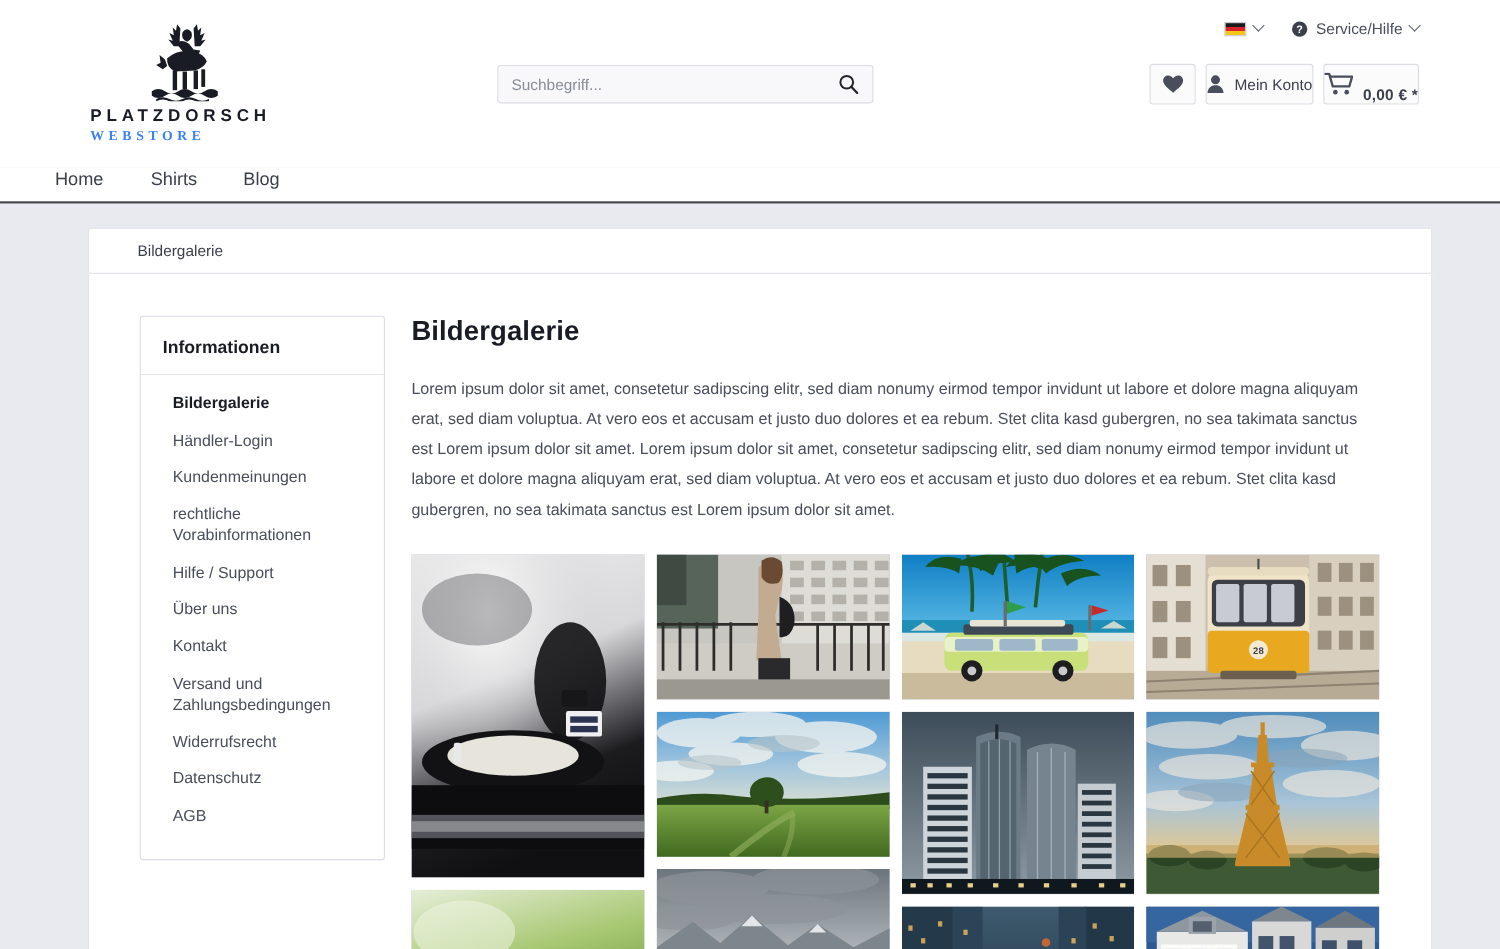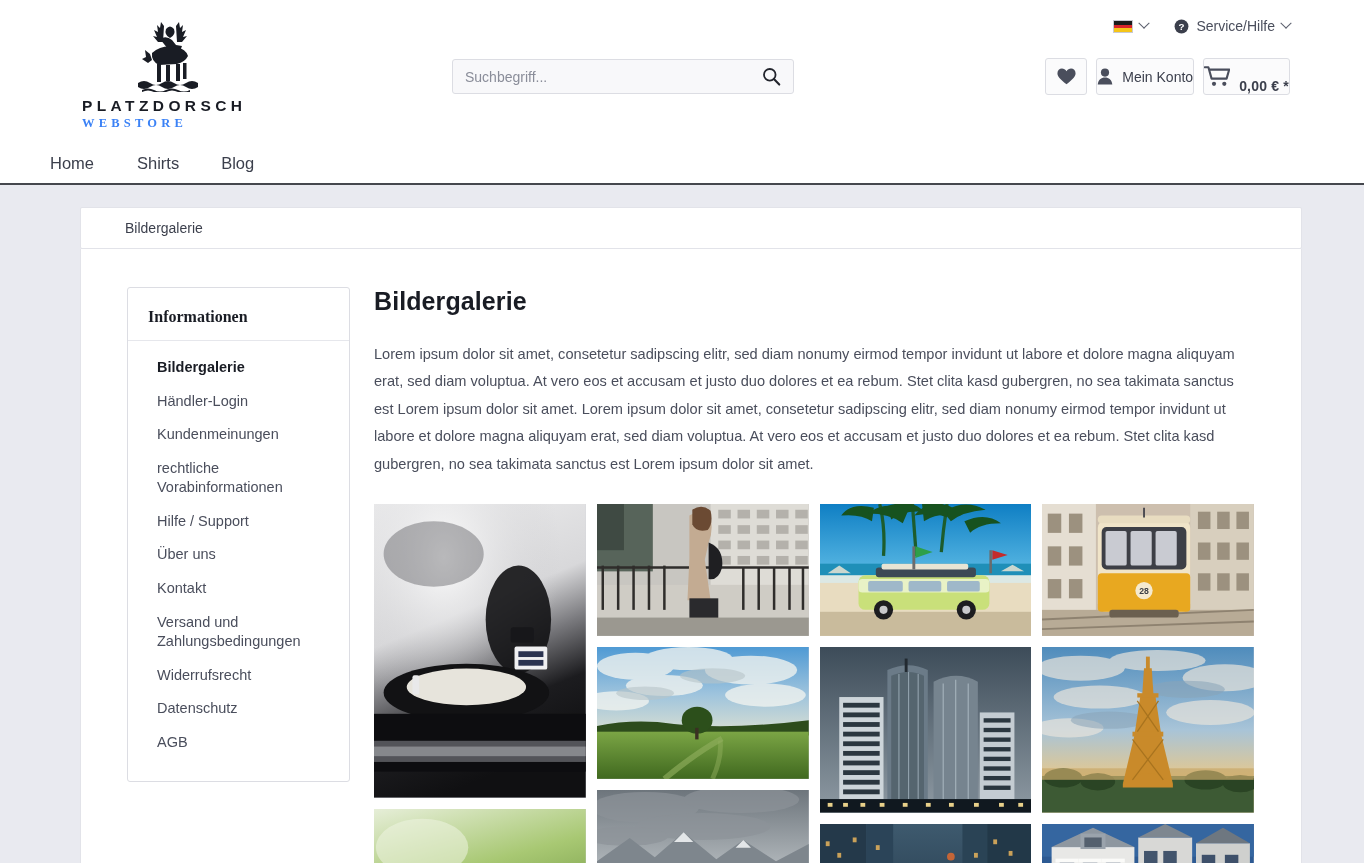--- a/index.html
+++ b/index.html
@@ -195,21 +195,20 @@
     width: 223px;
     padding: 20px 0 22px 0;
   }
   .side-title {
     font-size: 16px;
     font-weight: 700;
     color: #191c24;
     padding: 0 20px 14px 20px;
     border-bottom: 1px solid #e6e7ec;
     margin: 0 0 10px 0;
-    font-family: Liberation Serif, serif;
   }
   .side-list { list-style: none; }
   .side-list li { padding: 0; }
   .side-list a {
     display: block;
     padding: 7px 20px 7px 29px;
     font-size: 14.5px;
     color: #4a4e5c;
     text-decoration: none;
     line-height: 1.35;

